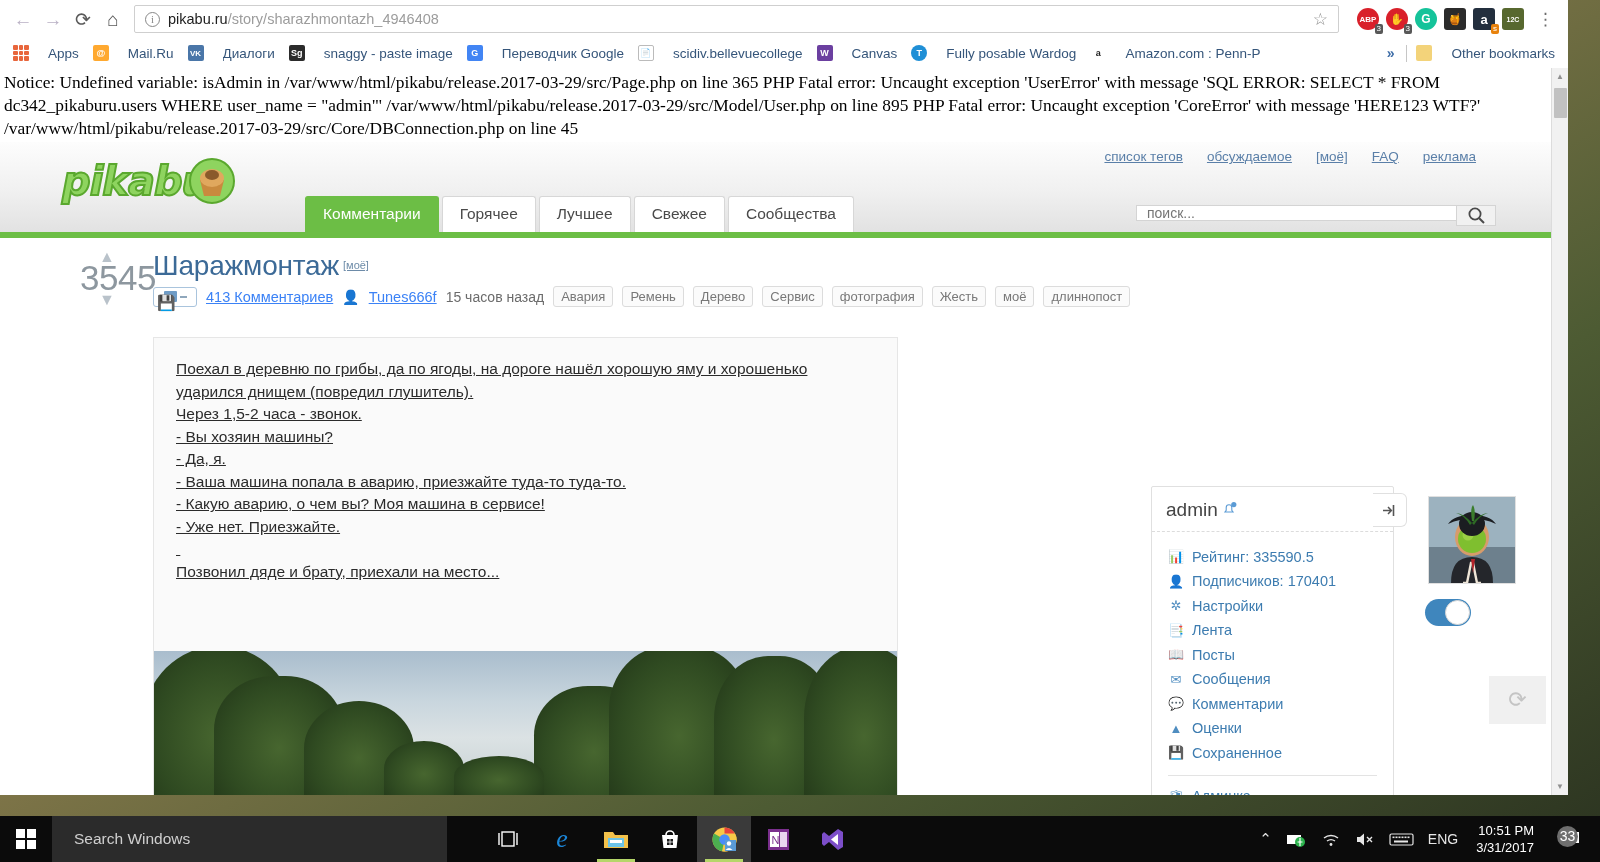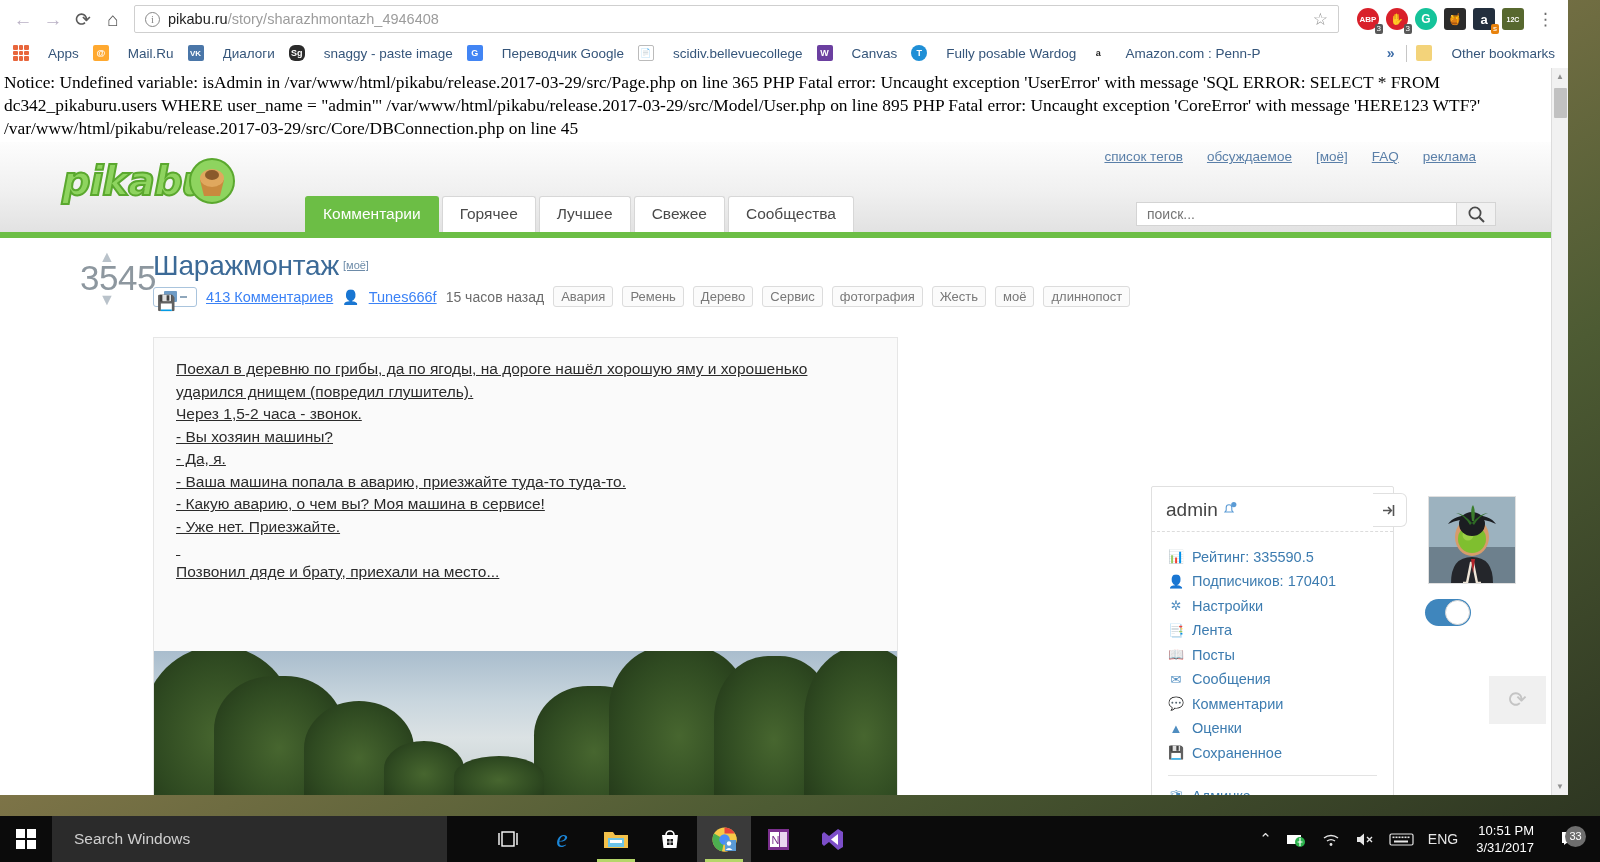--- a/index.html
+++ b/index.html
@@ -162,21 +162,21 @@
   }
   .tab.active {
     background: #6cbe45; color: #fff; border-color: #6cbe45;
     font-weight: normal;
   }
   .search-wrap {
     position: absolute; right: 72px; bottom: 6px;
     display: flex; align-items: stretch;
   }
   .search-input {
-    width: 320px; height: 24px;
+    width: 320px; height: 16px;
     border: 1px solid #d4d4d4; border-right: none;
     background: #fff; padding: 0 10px;
     font-size: 14px; color: #9a9a9a;
     font-family: "Liberation Sans", sans-serif;
   }
   .search-btn {
     width: 40px; background: #f1f1f1;
     border: 1px solid #d4d4d4;
     display: flex; align-items: center; justify-content: center;
     color: #4a4a4a;
@@ -343,22 +343,22 @@
   .tb-app.running::after {
     content: ''; position: absolute; left: 8px; right: 8px; bottom: 0;
     height: 3px; background: #b5d66a;
   }
   .tb-app.active { background: #3a3a3a; }
   .tray { margin-left: auto; display: flex; align-items: center; gap: 14px; padding-right: 10px; }
   .tray-ico { color: #e6e6e6; font-size: 15px; display: flex; align-items: center; }
   .clock { text-align: right; font-size: 13px; line-height: 17px; color: #fff; padding: 0 4px; }
   .notif { position: relative; width: 38px; display: flex; align-items: center; justify-content: center; }
   .notif .count {
-    position: absolute; right: 4px; bottom: 1px;
-    background: #6e6e6e; color: #fff; font-size: 11px;
+    position: absolute; right: 12px; bottom: 1px;
+    background: #6e6e6e; color: #fff; font-size: 14px;
     border-radius: 50%; width: 21px; height: 21px;
     display: flex; align-items: center; justify-content: center;
   }
 </style>
 </head>
 <body>
 
 <div id="screen">
   <div class="wallpaper"></div>
 
@@ -419,21 +419,21 @@
       </div>
       <div class="bm">
         <span class="bm-ico" style="background:#ffa930;">@</span>
         <span class="bm-label">Mail.Ru</span>
       </div>
       <div class="bm">
         <span class="bm-ico" style="background:#4a76a8;font-size:8px;">VK</span>
         <span class="bm-label">Диалоги</span>
       </div>
       <div class="bm">
-        <span class="bm-ico" style="background:#2b2b2b;border-radius:6px;">Sg</span>
+        <span class="bm-ico" style="background:#2b2b2b;">Sg</span>
         <span class="bm-label">snaggy - paste image</span>
       </div>
       <div class="bm">
         <span class="bm-ico" style="background:#4285f4;">G</span>
         <span class="bm-label">Переводчик Google</span>
       </div>
       <div class="bm">
         <span class="bm-ico" style="background:#fff;border:1px solid #bbb;color:#999;">📄</span>
         <span class="bm-label">scidiv.bellevuecollege</span>
       </div>

